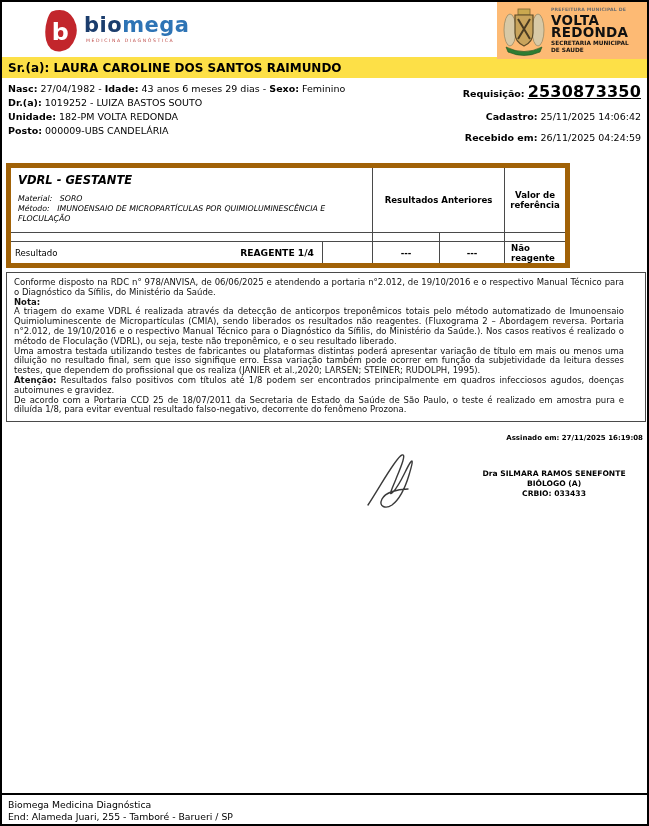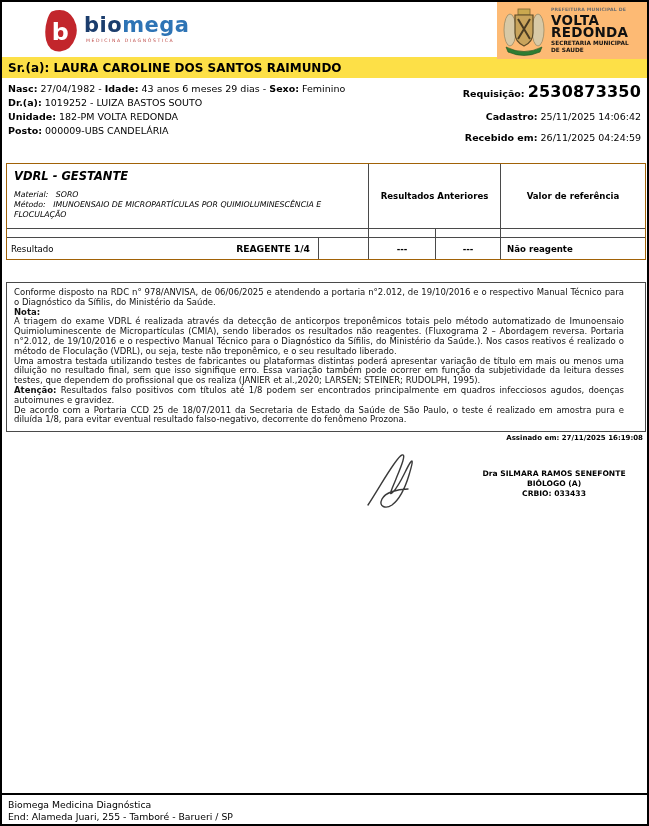--- a/index.html
+++ b/index.html
@@ -27,45 +27,45 @@
   .seal-pref { font-size:4.6px; font-weight:bold; color:#6d6d6d; letter-spacing:0.2px; margin-bottom:2px; }
   .seal-city { font-size:13.5px; font-weight:900; color:#111; letter-spacing:0.3px; line-height:12px; }
   .seal-sec { font-size:5.8px; font-weight:bold; color:#111; margin-top:2px; line-height:6.5px; }
 
   .name-bar { position:absolute; top:55px; left:0; right:0; height:21px;
               background:#fde047; padding:4px 6px; font-size:12px; font-weight:bold; }
 
   .info-left { position:absolute; top:80px; left:6px; font-size:9.5px; line-height:14px; }
   .info-right { position:absolute; top:80px; right:6px; text-align:right; }
   .req-line { font-size:9.5px; }
-  .req-num { font-size:16px; font-weight:bold; letter-spacing:0.2px; }
+  .req-num { font-size:16px; font-weight:bold; letter-spacing:0.2px;text-decoration:underline; }
   .reg-line { font-size:9.5px; margin-top:10px; }
 
   
-  .rtable { position:absolute; top:161px; left:4px; width:640px;
+  .rtable { position:absolute; top:161px; left:4px; width:564px;
             display:grid; grid-template-columns:311px 50px 67px 65px 1fr;
-            grid-template-rows:64px 9px 22px; border:1px solid #a16207; }
+            grid-template-rows:64px 9px 22px; border:5px solid #a16207; }
   .cell { border-left:1px solid #4a4a4a; border-top:1px solid #4a4a4a; }
   .cell.nl { border-left:none; } .cell.nt { border-top:none; }
   .exam-head { grid-column:1 / span 2; padding:5px 7px; }
   .exam-title { font-size:11.5px; font-weight:bold; font-style:italic; margin-bottom:7px; }
   .exam-meta { font-size:7.8px; font-style:italic; line-height:10px; }
   .exam-meta .lab { margin-right:5px; }
   .col-head { grid-row:1; display:flex; align-items:center; justify-content:center;
               font-size:8.6px; font-weight:bold; text-align:center; }
   .anterior-head { grid-column:3 / span 2; }
   .thin { grid-row:2; }
   .rrow { grid-row:3; font-size:8.6px; display:flex; align-items:center; }
   .res-main { grid-column:1; justify-content:space-between; padding:0 8px 0 4px; }
   .res-val { font-weight:bold; font-size:9.2px; }
   .dash-cell { justify-content:center; font-weight:bold; }
   .ref-cell { font-weight:bold; padding-left:6px; }
 
   
-  .notes { position:absolute; top:280px; left:4px; width:640px;
+  .notes { position:absolute; top:270px; left:4px; width:640px;
            border:1px solid #4a4a4a; padding:5px 21px 6px 7px;
            font-size:8.5px; line-height:9.8px; text-align:justify; color:#111; }
 
   
   .signed { position:absolute; top:432px; right:4px; font-size:7px; font-weight:bold; }
   .sig-svg { position:absolute; top:447px; left:360px; width:72px; height:62px; }
   .doctor { position:absolute; top:467px; right:2px; width:182px; text-align:center;
             font-size:7.6px; font-weight:bold; line-height:10px; }
 
   

